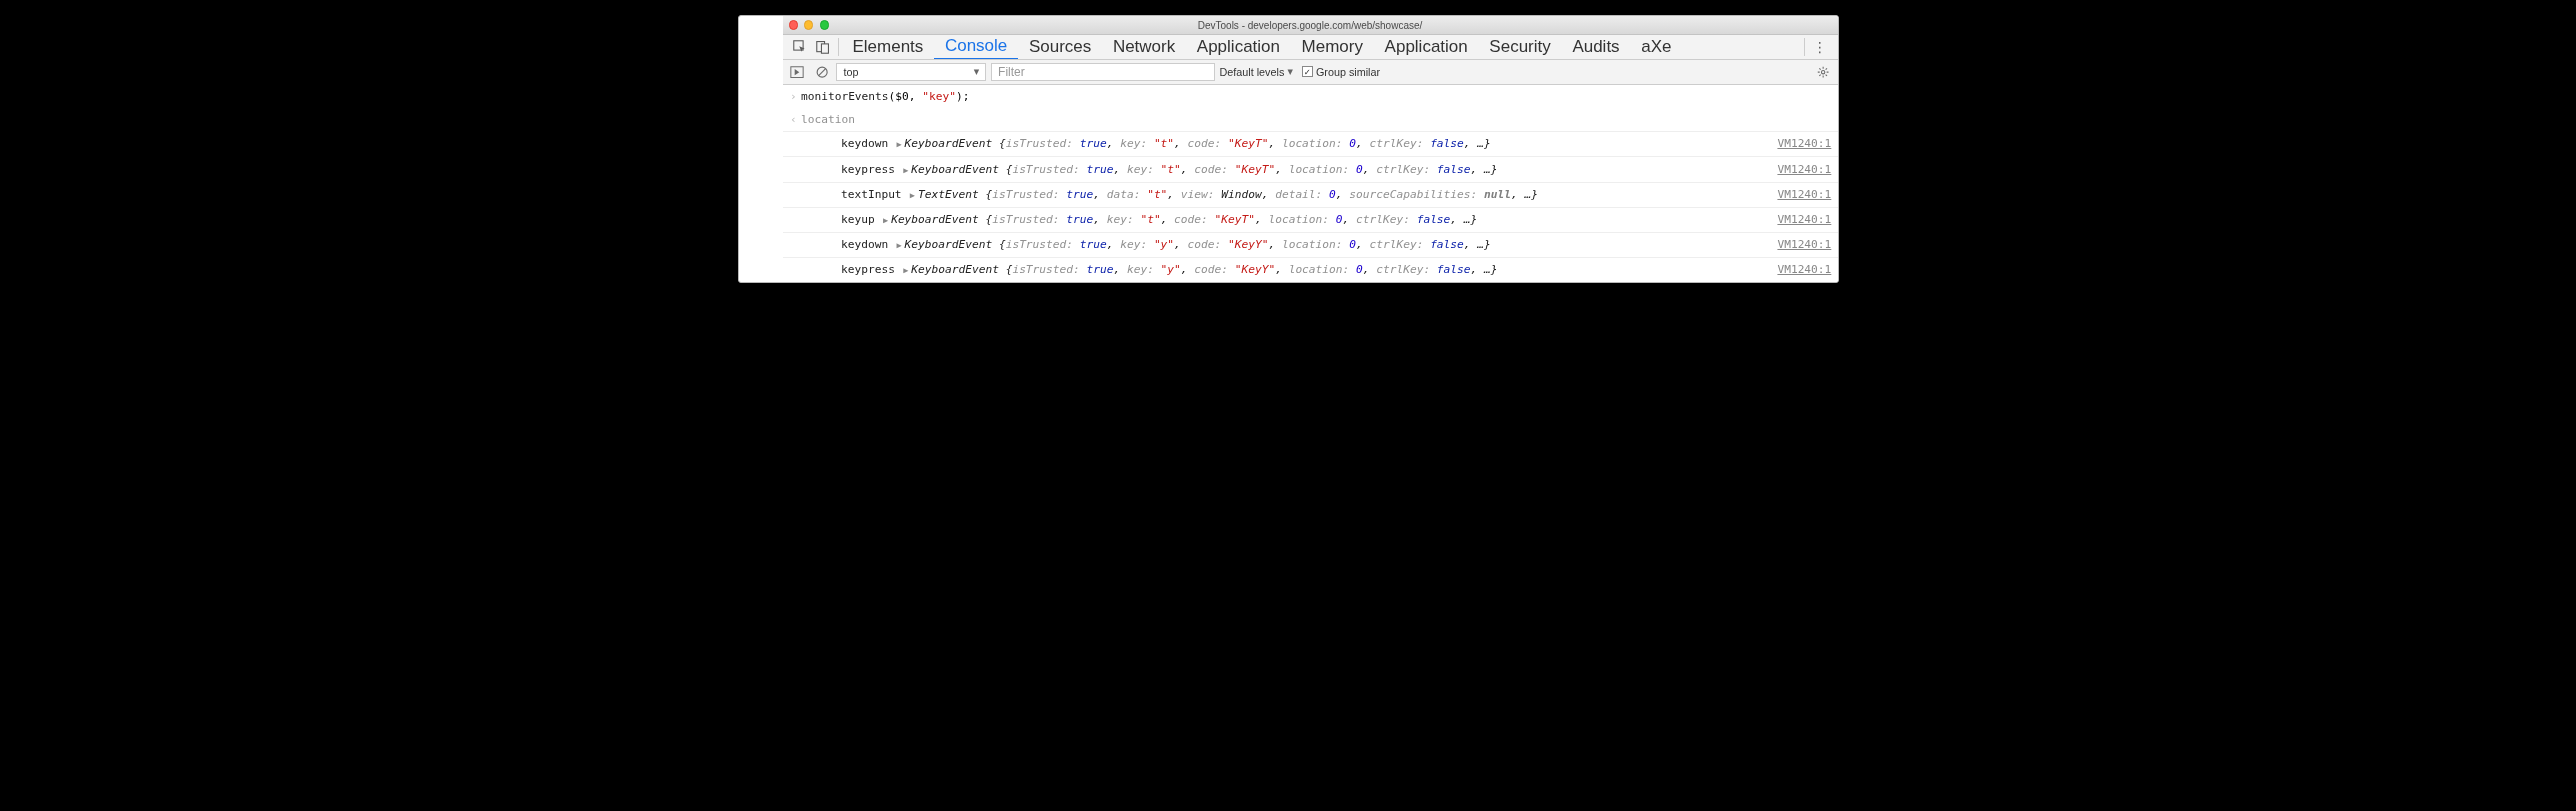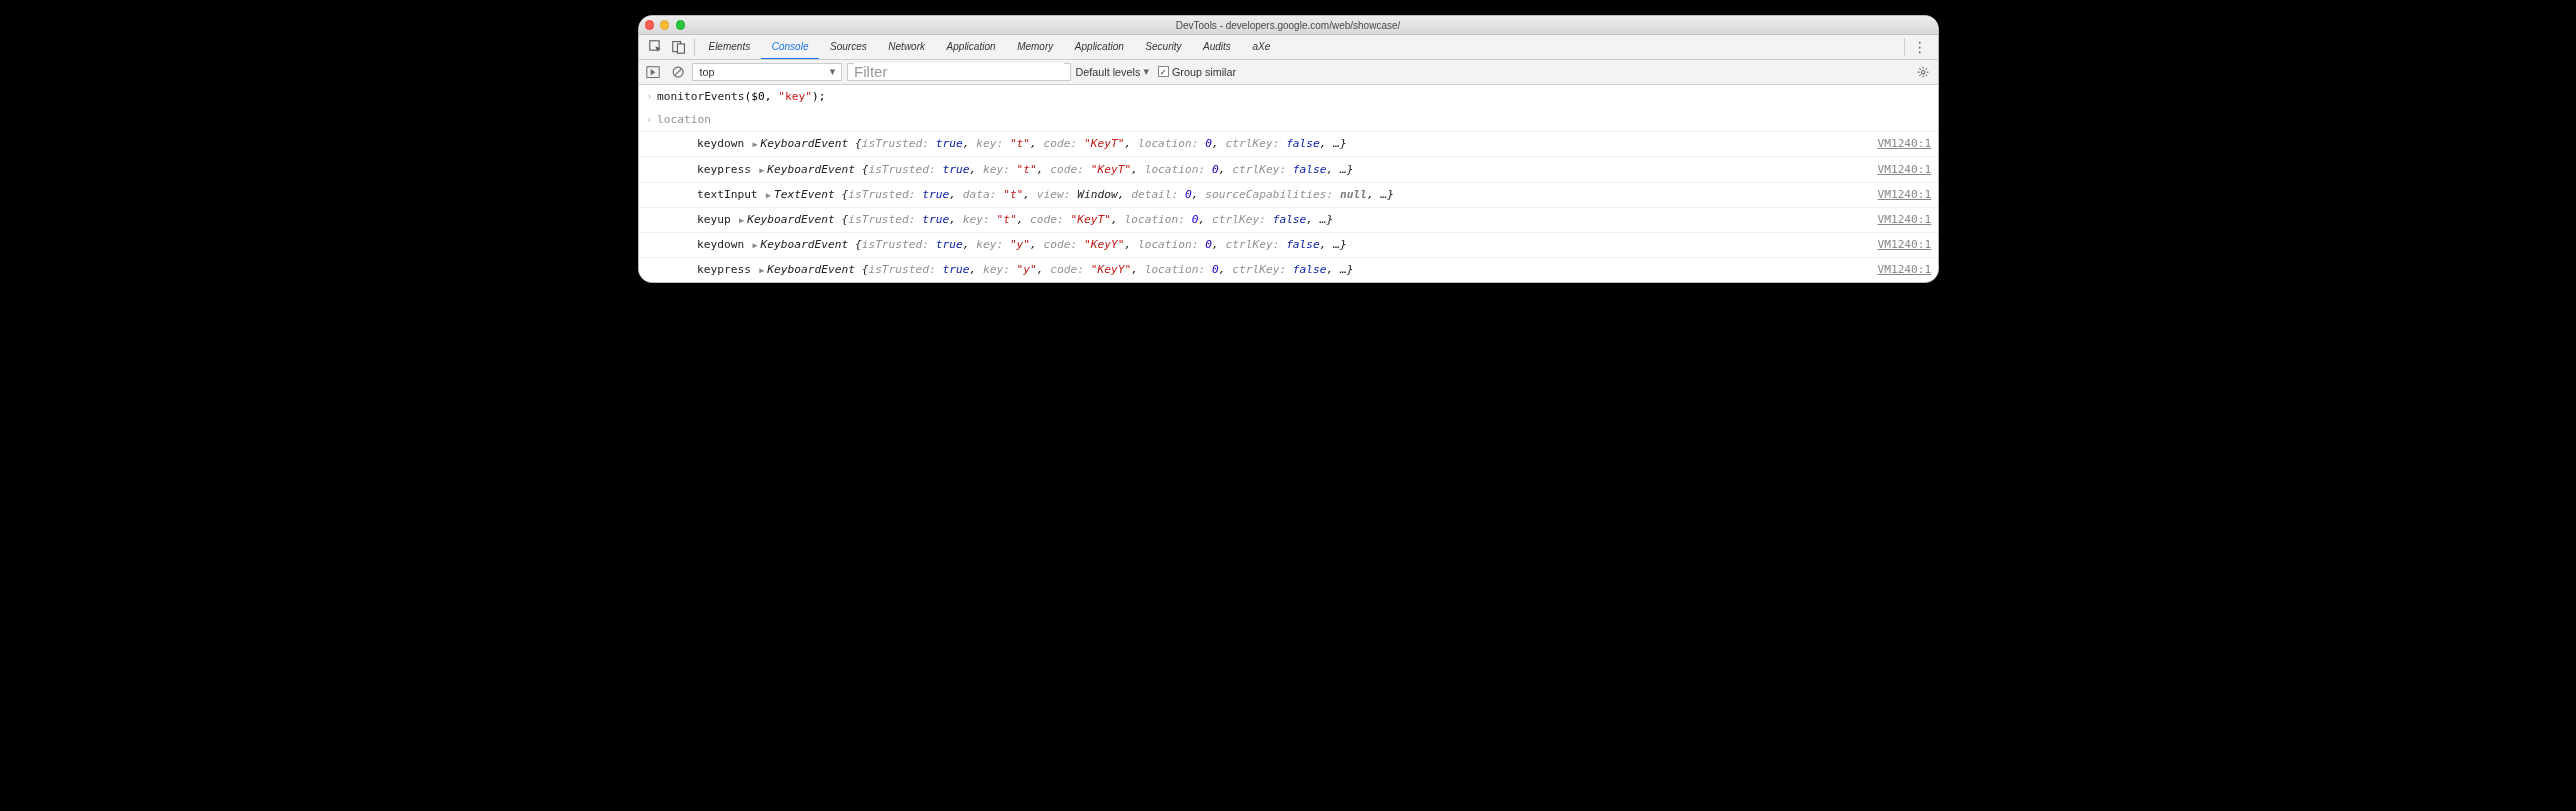--- a/index.html
+++ b/index.html
@@ -6,26 +6,27 @@
   body {
     background: #000;
     font-family: -apple-system, BlinkMacSystemFont, "Segoe UI", Helvetica, Arial, sans-serif;
     font-size: 10px;
     display: flex;
     align-items: flex-start;
     justify-content: center;
     padding: 15.4px;
   }
   .window {
-    width: 1301px;
+    width: 1101px;
     background: #fff;
-    border-radius: 14px;
+    border-radius: 3px;
     box-shadow: 0 15.4px 46px rgba(0,0,0,0.5);
     overflow: hidden;
     border: 0.8px solid #b8b8b8;
+    padding-left: 44px;
   }
   .titlebar {
     height: 18.5px;
     background: linear-gradient(#ededed,#d8d8d8);
     border-bottom: 0.8px solid #c3c3c3;
     display: flex;
     align-items: center;
     position: relative;
     padding: 0 6.2px;
   }
@@ -48,23 +49,22 @@
   }
   .tabbar .iconbtn {
     width:23px; display:flex; align-items:center; justify-content:center;
     color:#5a5a5a;
   }
   .tabbar .sep { width:0.8px; background:#ccc; margin:3.1px 3.1px;}
   .tabs { display:flex; align-items:stretch; }
   .tab {
     padding: 0 10.8px;
     display:flex; align-items:center;
-    color:#333; font-size:10px;
+    color:#333; font-size:17px;
     cursor:pointer;
-    font-style:italic;
   }
   .tab.active { color:#1a73e8; border-bottom:1.5px solid #1a73e8; }
   .spacer { flex:1; }
   .kebab { width:23px; display:flex; align-items:center; justify-content:center; color:#5a5a5a; font-size:14px;}
   .toolbar {
     height:25px;
     background:#f3f3f3;
     border-bottom:0.8px solid #ccc;
     display:flex; align-items:center;
     padding:0 4.6px;
@@ -82,21 +82,21 @@
     background:#fff; border:0.8px solid #ccc;
     display:flex; align-items:center; justify-content:space-between;
     padding:0 6.2px; color:#333;
   }
   .filter-input {
     height:18.5px; width:224px;
     background:#fff; border:0.8px solid #ccc;
     padding:0 6.2px; color:#999;
     display:flex; align-items:center;
   }
-  .filter-input input { border:none; outline:none; width:100%; font-size:15px; color:#333;}
+  .filter-input input { border:none; outline:none; width:100%; font-size:12px; color:#333;}
   .filter-input input::placeholder { color:#999; }
   .levels { display:flex; align-items:center; gap:3.1px; color:#333; cursor:pointer;}
   .checkbox { width:10.8px; height:10.8px; border:0.8px solid #888; background:#fff; display:inline-flex; align-items:center; justify-content:center; font-size:8.5px; color:#333;}
   .gear { margin-left:auto; width:20px; display:flex; justify-content:center; color:#6b6b6b;}
   .console-body { background:#fff; font-family: Menlo, Consolas, monospace; font-size:11.2px; }
   .row {
     display:flex; align-items:flex-start;
     border-bottom:0.8px solid #eee;
     padding:3.1px 6.2px 3.1px 3.1px;
     min-height:20px;

